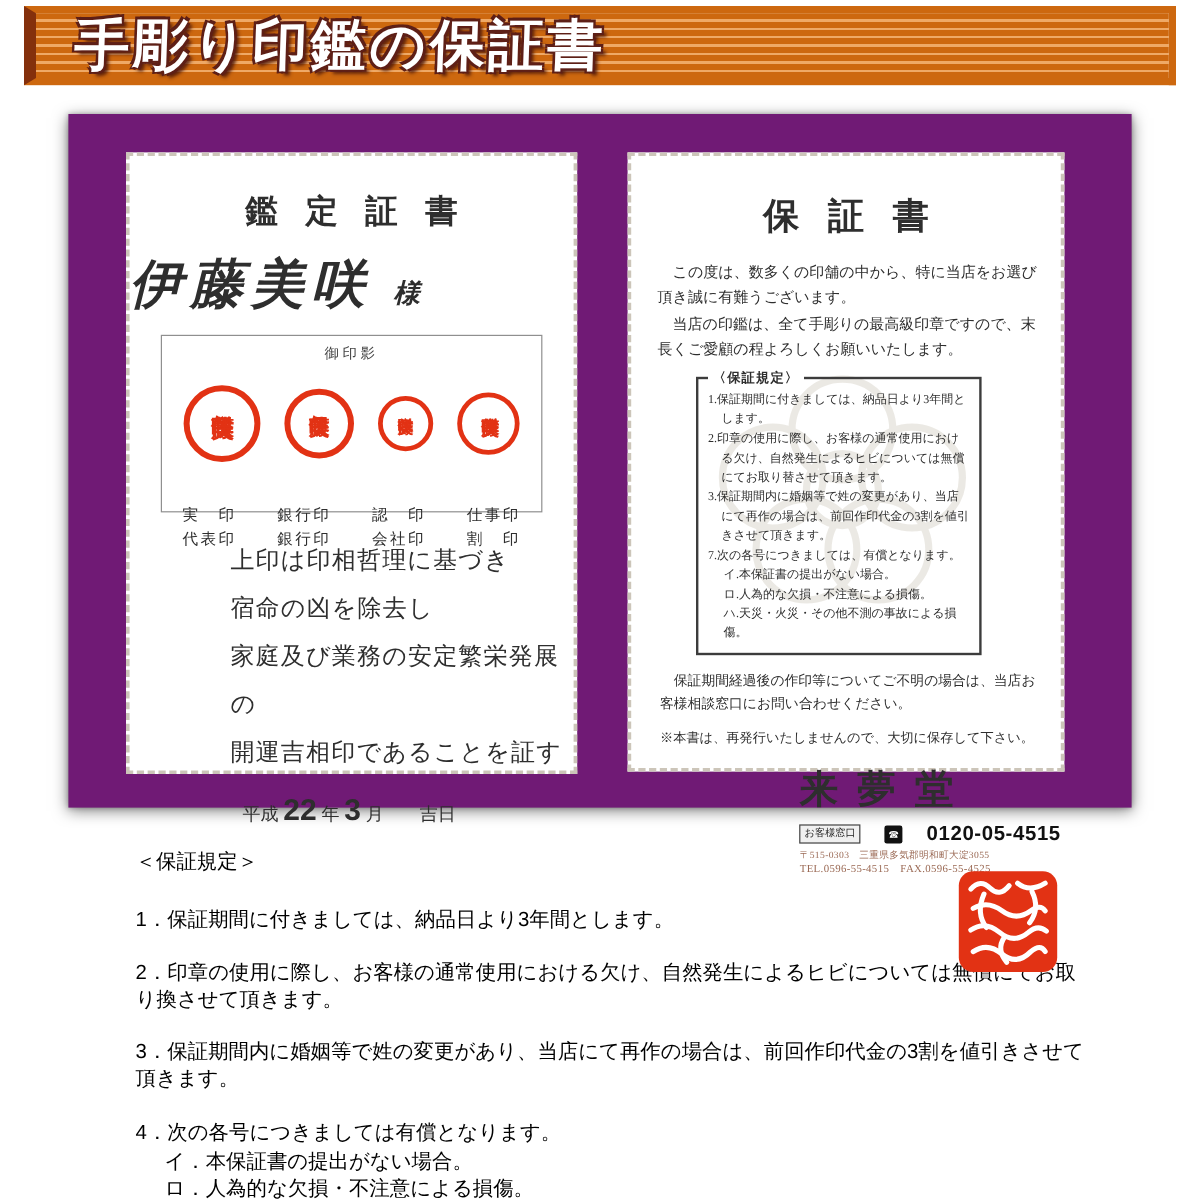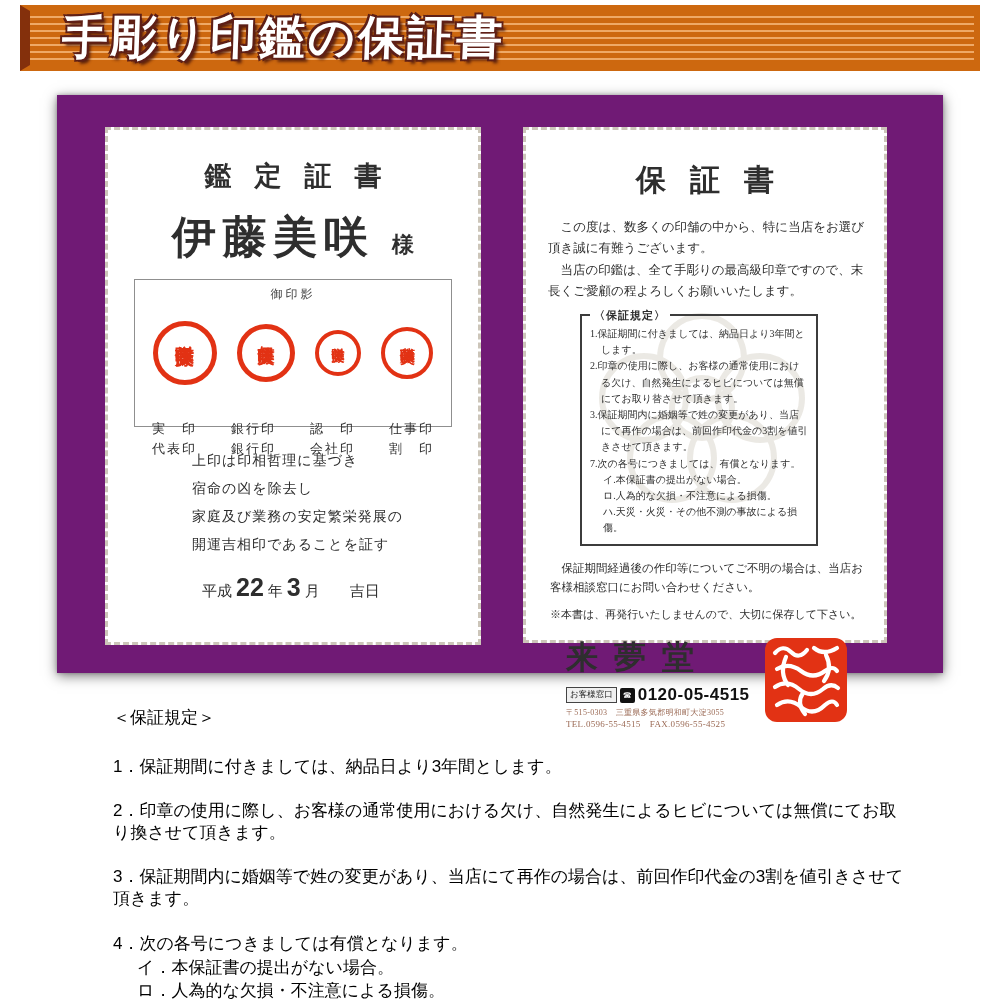--- a/index.html
+++ b/index.html
@@ -33,58 +33,58 @@
   .cert {
     background:#fff; border:3px dashed #ccc5b9; box-sizing:border-box;
     font-family:"Liberation Serif", serif; color:#2e2e2e;
   }
   .cert-left  { width:376px; height:518px; }
   .cert-right { width:364px; height:516px; position:relative; }
 
   
   .cl-title { margin-top:28px; text-align:center; font-size:27px; font-weight:600;
               letter-spacing:.85em; text-indent:.85em; }
-  .cl-name  { text-align:center; margin-top:14px; font-size:44px; font-weight:700;
-              letter-spacing:.15em; white-space:nowrap; }
+  .cl-name  { margin-top:14px; font-size:44px; font-weight:700;
+              letter-spacing:.15em; white-space:nowrap;font-style:italic; }
   .cl-name .honor { font-size:22px; font-weight:600; letter-spacing:0; }
   .imp-box  { margin:12px auto 0 auto; width:318px; height:148px; border:1px solid #8f8f8f; box-sizing:border-box; }
   .imp-label{ text-align:center; font-size:12px; margin-top:6px; letter-spacing:3px; color:#444; }
   .seal-row { display:flex; justify-content:space-around; align-items:center; height:92px; margin-top:4px; padding:0 8px; }
   .seal { border-radius:50%; border-style:solid; border-color:#e23214; color:#e23214;
           display:flex; align-items:center; justify-content:center; box-sizing:border-box; }
   .seal-chars { writing-mode:vertical-rl; font-weight:700; line-height:1; letter-spacing:0; }
   .seal-1 { width:64px; height:64px; border-width:5px; } .seal-1 .seal-chars { font-size:19px; height:44px; }
   .seal-2 { width:58px; height:58px; border-width:5px; } .seal-2 .seal-chars { font-size:17px; height:40px; }
   .seal-3 { width:46px; height:46px; border-width:4px; } .seal-3 .seal-chars { font-size:13px; height:30px; }
   .seal-4 { width:52px; height:52px; border-width:4px; } .seal-4 .seal-chars { font-size:15px; height:34px; }
   .seal-labels { display:flex; justify-content:space-around; margin-top:20px; text-align:center;
                  font-size:13px; line-height:1.55; letter-spacing:2px; }
-  .statement { margin:20px 0 0 84px; font-size:14px; line-height:2.0; letter-spacing:1px; }
+  .statement { margin:20px 0 0 84px; font-size:20px; line-height:2.0; letter-spacing:1px; }
   .date-line { margin:14px 0 0 94px; font-size:15px; display:flex; align-items:baseline; }
   .date-num  { font-size:25px; font-weight:800; margin:0 4px; font-family:Liberation Sans, sans-serif; }
   .date-day  { margin-left:30px; }
 
   
   .cr-title { margin-top:30px; text-align:center; font-size:30px; font-weight:600;
               letter-spacing:.8em; text-indent:.8em; }
   .cr-paras { margin:16px 18px 0 22px; font-size:12.5px; line-height:1.7; }
   .cr-paras p { margin:0; text-indent:1em; }
   .wm { position:absolute; left:46px; top:168px; z-index:0; opacity:.55; }
   .reg-box { position:relative; z-index:1; margin:12px 0 0 54px; width:238px; border:2px solid #3c3c3c;
              padding:10px 8px 8px 8px; font-size:10px; line-height:1.62; box-sizing:border-box; }
   .reg-legend { position:absolute; top:-9px; left:8px; background:#fff; padding:0 4px;
                 font-size:11px; letter-spacing:1px; font-weight:600; }
   .reg-item { margin:0; padding-left:1.1em; text-indent:-1.1em; }
   .reg-sub  { margin:0; padding-left:1.3em; }
   .after-note { margin:13px 18px 0 24px; font-size:11.5px; line-height:1.65; text-indent:1em; }
   .keep-note  { margin:10px 18px 0 24px; font-size:11px; }
-  .store-row  { display:flex; margin:14px 0 0 40px; align-items:center; position:relative; z-index:1; }
+  .store-row  { display:flex; margin:14px 0 0 40px; align-items:flex-end; position:relative; z-index:1;flex-direction:column; }
   .store-name { font-size:32px; font-weight:600; letter-spacing:.5em; white-space:nowrap; }
   .contact    { margin-top:5px; }
-  .contact-top{ display:flex; align-items:center; gap:3px; }
+  .contact-top{ display:flex; align-items:center; gap:20px; }
   .badge   { border:1px solid #444; background:#f0f0f0; color:#222; font-size:8.5px; padding:1px 3px; }
   .fd-icon { background:#111; color:#fff; font-size:9px; padding:1px 3px; border-radius:2px; }
   .phone   { font-size:17px; font-weight:800; font-family:"Liberation Sans", sans-serif; letter-spacing:.5px; color:#111; }
   .addr    { font-size:8px;  color:#9b6a55; margin-top:2px; letter-spacing:.3px; }
   .telfax  { font-size:9px;  color:#9b6a55; letter-spacing:.3px; }
   .store-seal { margin-left:12px; margin-top:-8px; }
 
   
   .regs { margin:34px 0 0 113px; width:792px; font-size:17px; line-height:1.3; color:#000; }
   .regs-heading { margin:0 0 27px 0; font-weight:400; }

